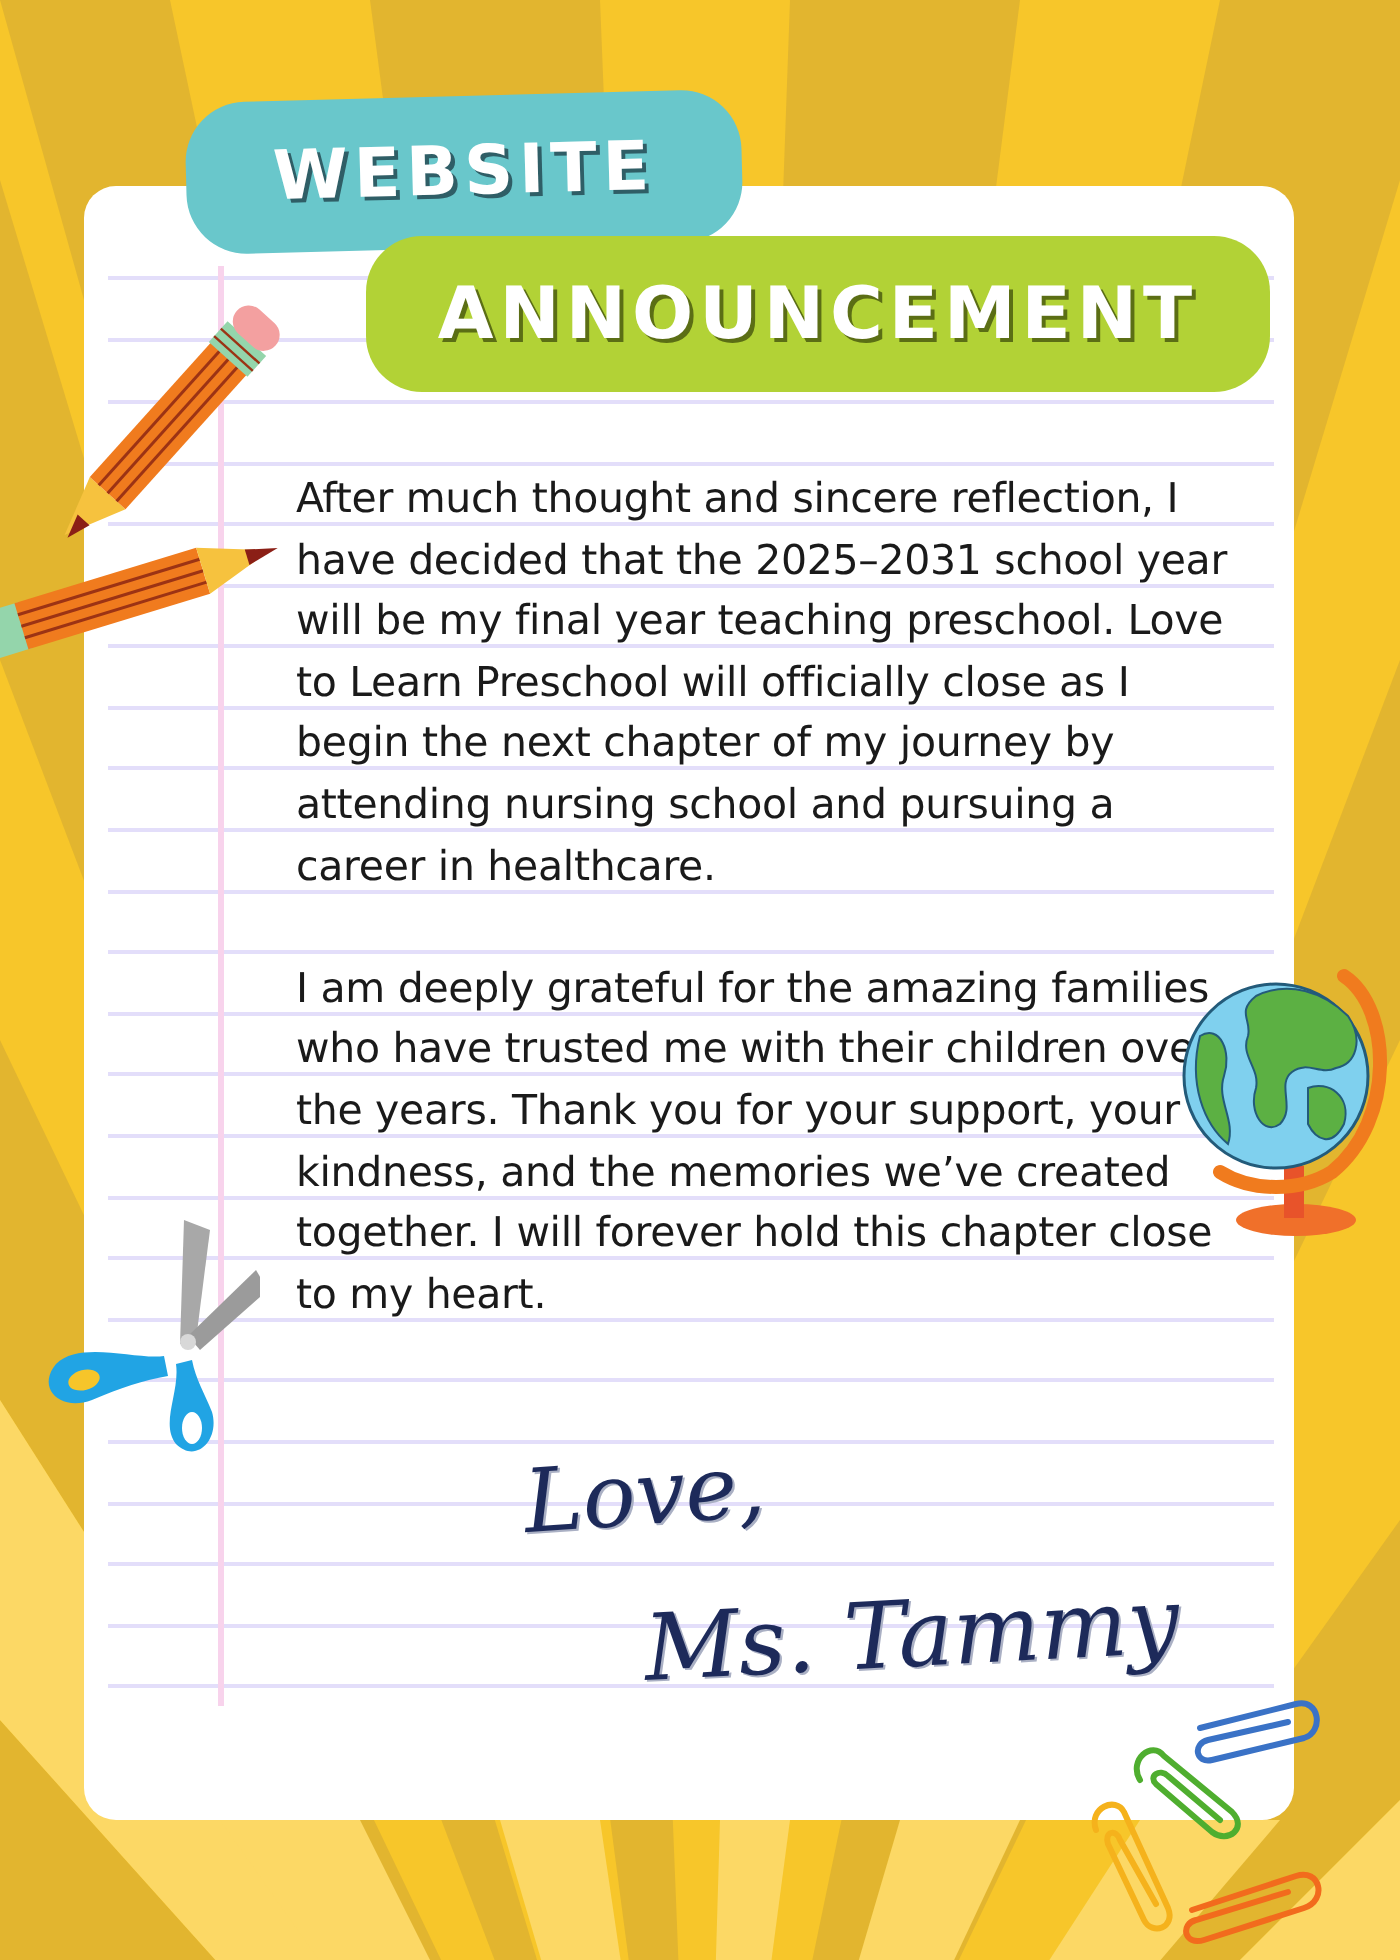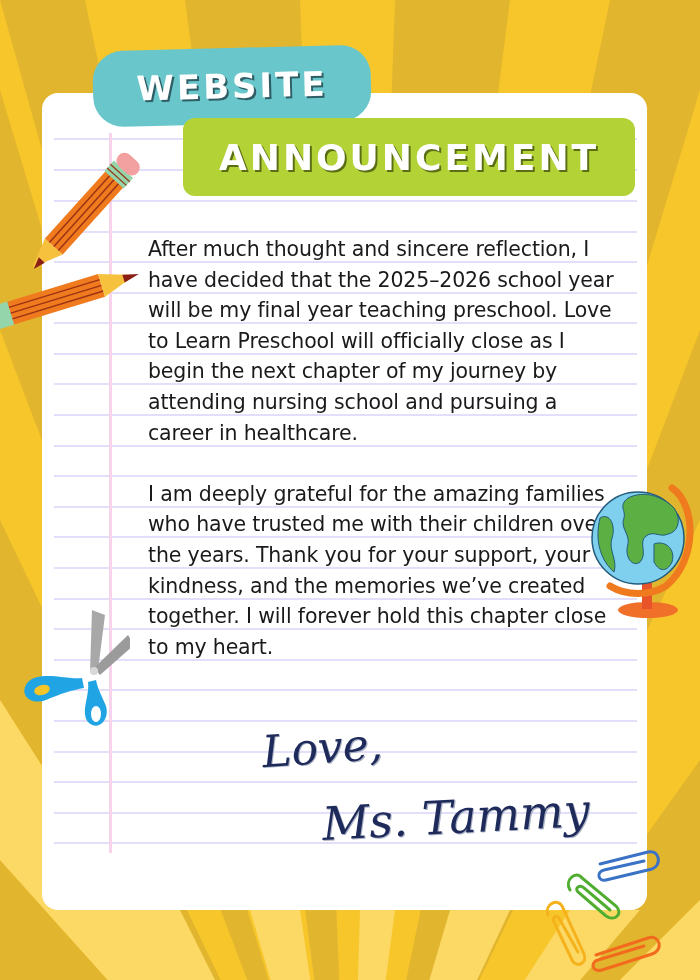--- a/index.html
+++ b/index.html
@@ -23,21 +23,21 @@
       position: absolute; color: #ffffff; font-family: "DejaVu Sans", sans-serif;
       font-weight: bold; letter-spacing: 3px; text-shadow: 2px 2px 0 #2f5e66;
       display: flex; align-items: center; justify-content: center;
     }
     .tag-website {
       left: 93px; top: 48px; width: 278px; height: 76px; background: #69c7cb;
       border-radius: 30px; transform: rotate(-1.5deg); font-size: 34px;
     }
     .tag-announce {
       left: 183px; top: 118px; width: 452px; height: 78px; background: #b2d236;
-      border-radius: 12px; font-size: 36px; text-shadow: 2px 2px 0 #5b6e15;
+      border-radius: 28px; font-size: 36px; text-shadow: 2px 2px 0 #5b6e15;
     }
     .body-text {
       position: absolute; left: 148px; top: 234px; width: 470px;
       font-family: "DejaVu Sans", sans-serif; font-size: 20.5px; line-height: 30.6px;
       color: #1a1a1a; letter-spacing: -0.15px;
     }
     .body-text p { margin: 0; }
     .body-text p + p { margin-top: 30.6px; }
     .signature {
       position: absolute; color: #1d2a5a; font-family: "DejaVu Serif", serif; font-style: italic;
@@ -99,21 +99,21 @@
   <div class="rule" style="top:688px"></div>
   <div class="rule" style="top:719px"></div>
   <div class="rule" style="top:749px"></div>
   <div class="margin-line"></div>
 </div>
 
 <div class="tag tag-website">WEBSITE</div>
 <div class="tag tag-announce">ANNOUNCEMENT</div>
 
 <div class="body-text">
-  <p>After much thought and sincere reflection, I have decided that the 2025–2026 school year will be my final year teaching preschool. Love to Learn Preschool will officially close as I begin the next chapter of my journey by attending nursing school and pursuing a career in healthcare.</p>
+  <p>After much thought and sincere reflection, I have decided that the 2025–2031 school year will be my final year teaching preschool. Love to Learn Preschool will officially close as I begin the next chapter of my journey by attending nursing school and pursuing a career in healthcare.</p>
   <p>I am deeply grateful for the amazing families who have trusted me with their children over the years. Thank you for your support, your kindness, and the memories we’ve created together. I will forever hold this chapter close to my heart.</p>
 </div>
 
 <div class="signature sig-love">Love,</div>
 <div class="signature sig-name">Ms. Tammy</div>
 
 <svg class="deco" style="left:14px;top:140px" width="150" height="150" viewBox="0 0 150 150">
   <g transform="rotate(-48 75 75)">
     <polygon points="-2,68 28,58 28,82" fill="#f6c23e"></polygon>
     <polygon points="-2,70 10,66 10,74" fill="#8b1f16"></polygon>

